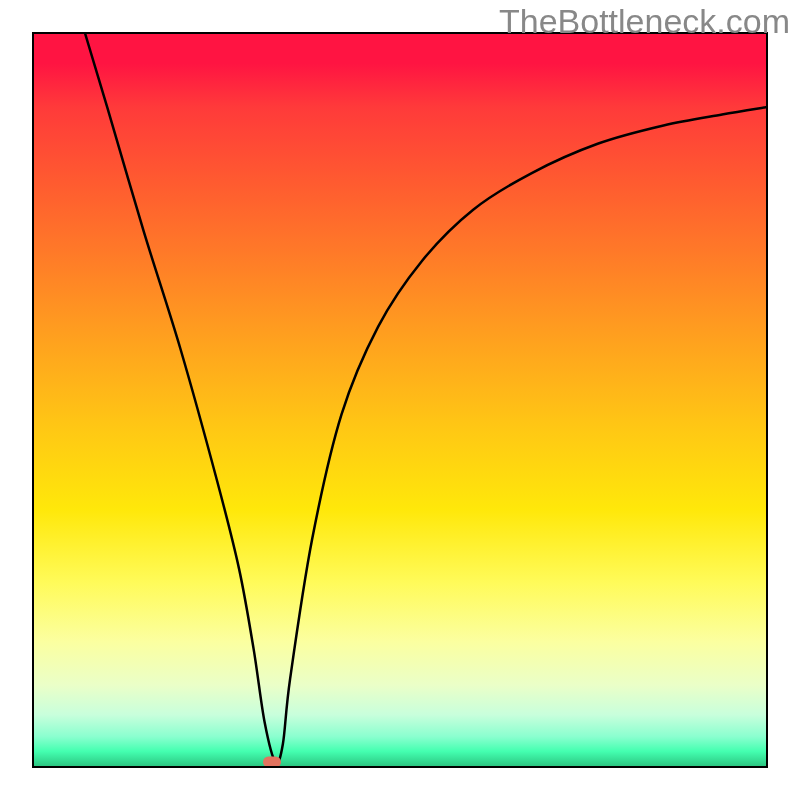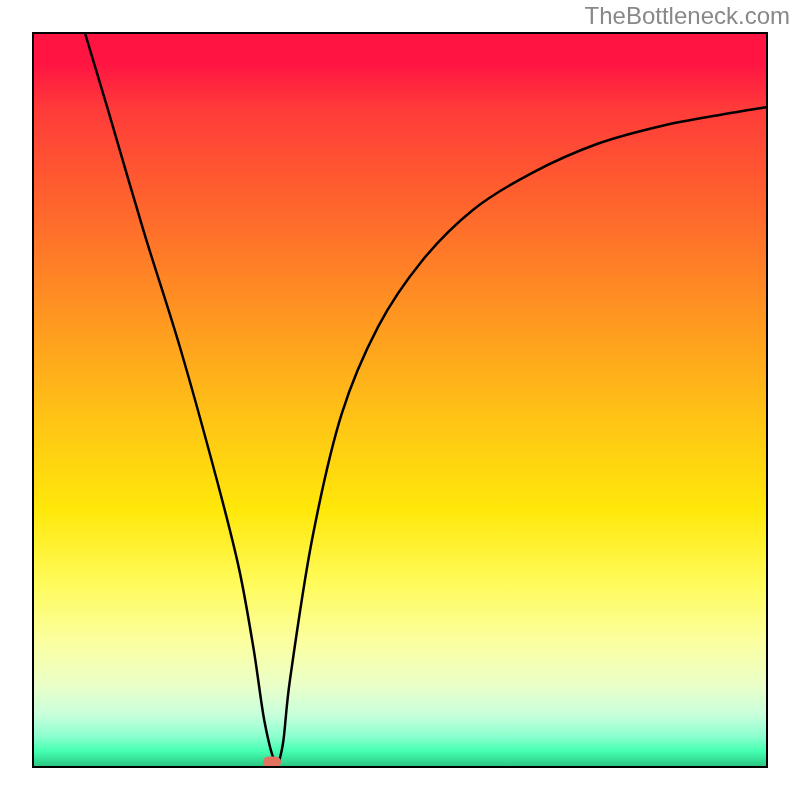--- a/index.html
+++ b/index.html
@@ -13,21 +13,21 @@
   .container {
     position: relative;
     width: 800px;
     height: 800px;
   }
   .watermark {
     position: absolute;
     top: 2px;
     right: 10px;
     font-family: Arial, Helvetica, sans-serif;
-    font-size: 24px;
+    font-size: 34px;
     font-weight: 400;
     color: #888888;
     z-index: 10;
   }
   .plot-area {
     position: absolute;
     top: 34px;
     left: 34px;
     width: 732px;
     height: 732px;

